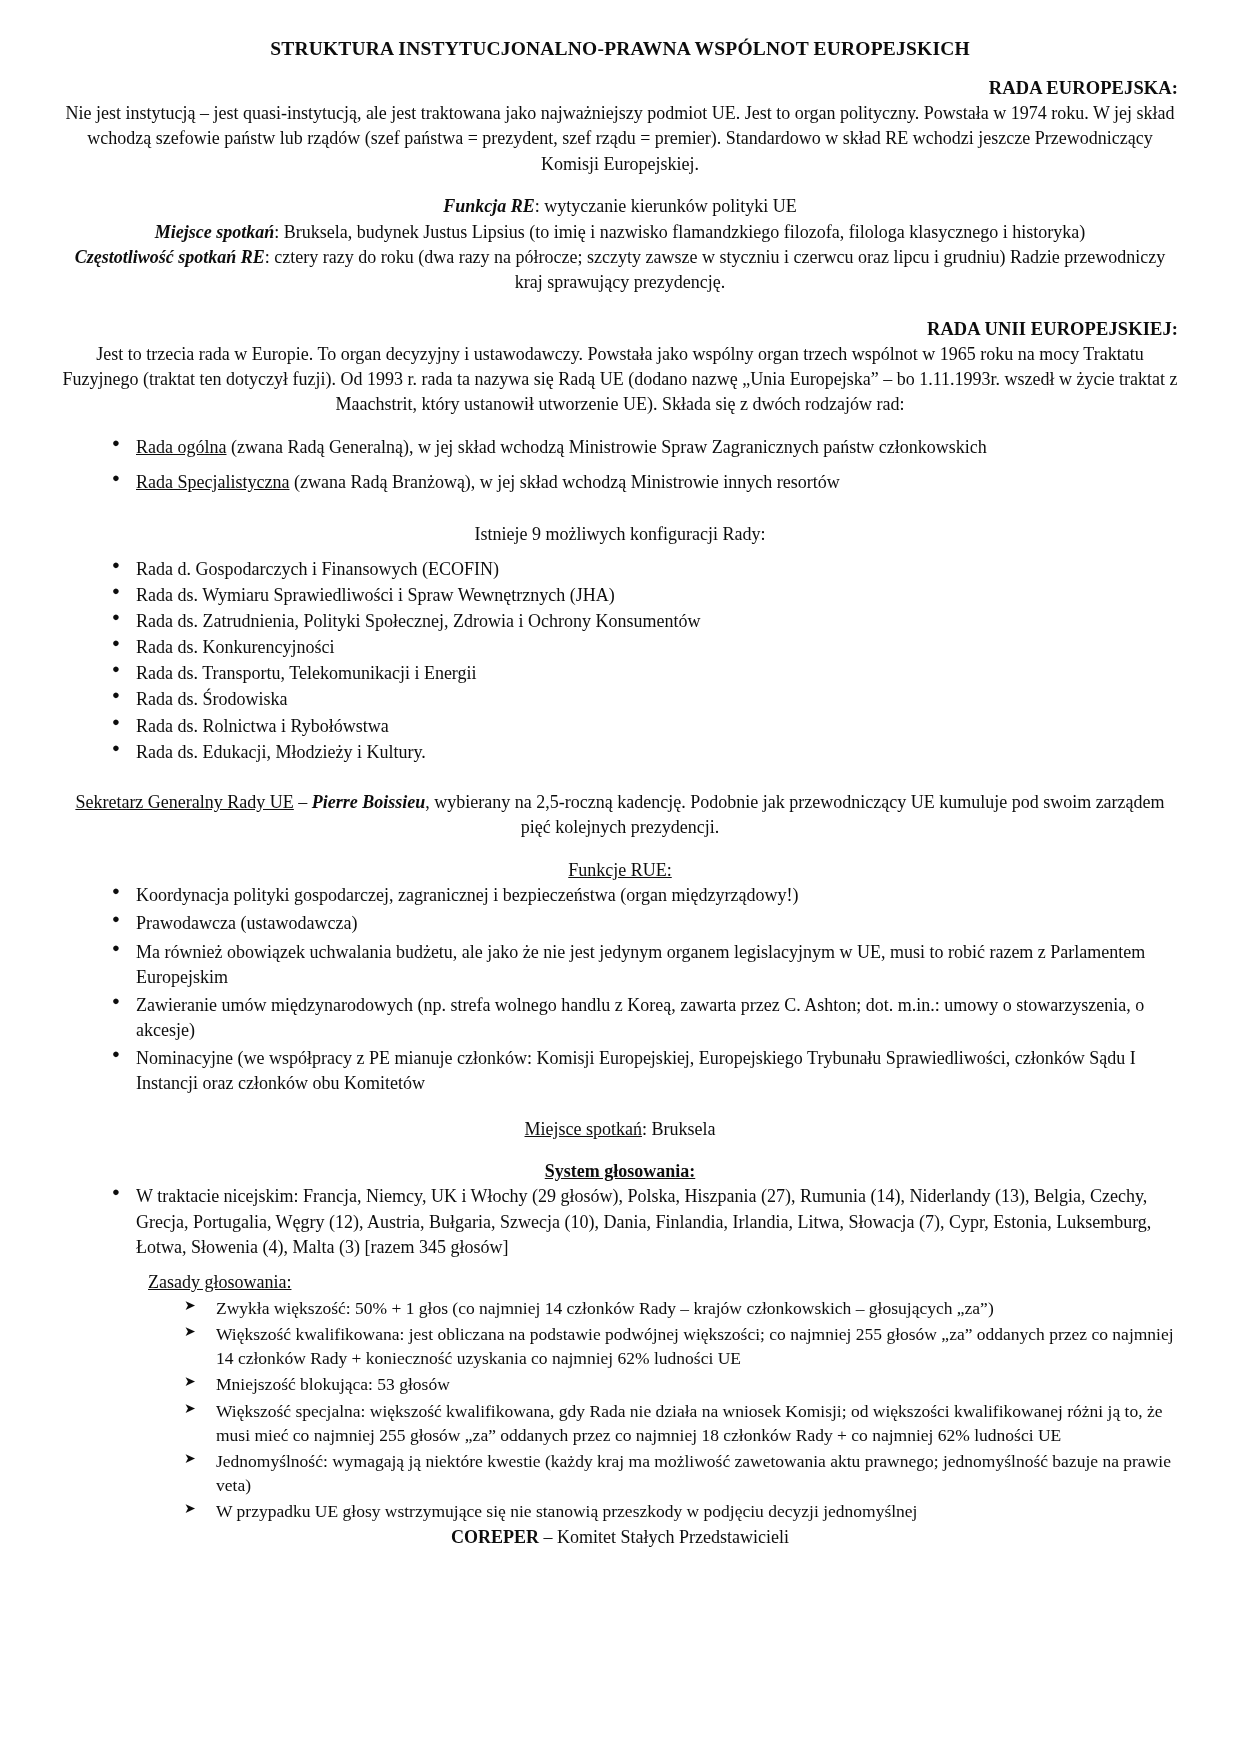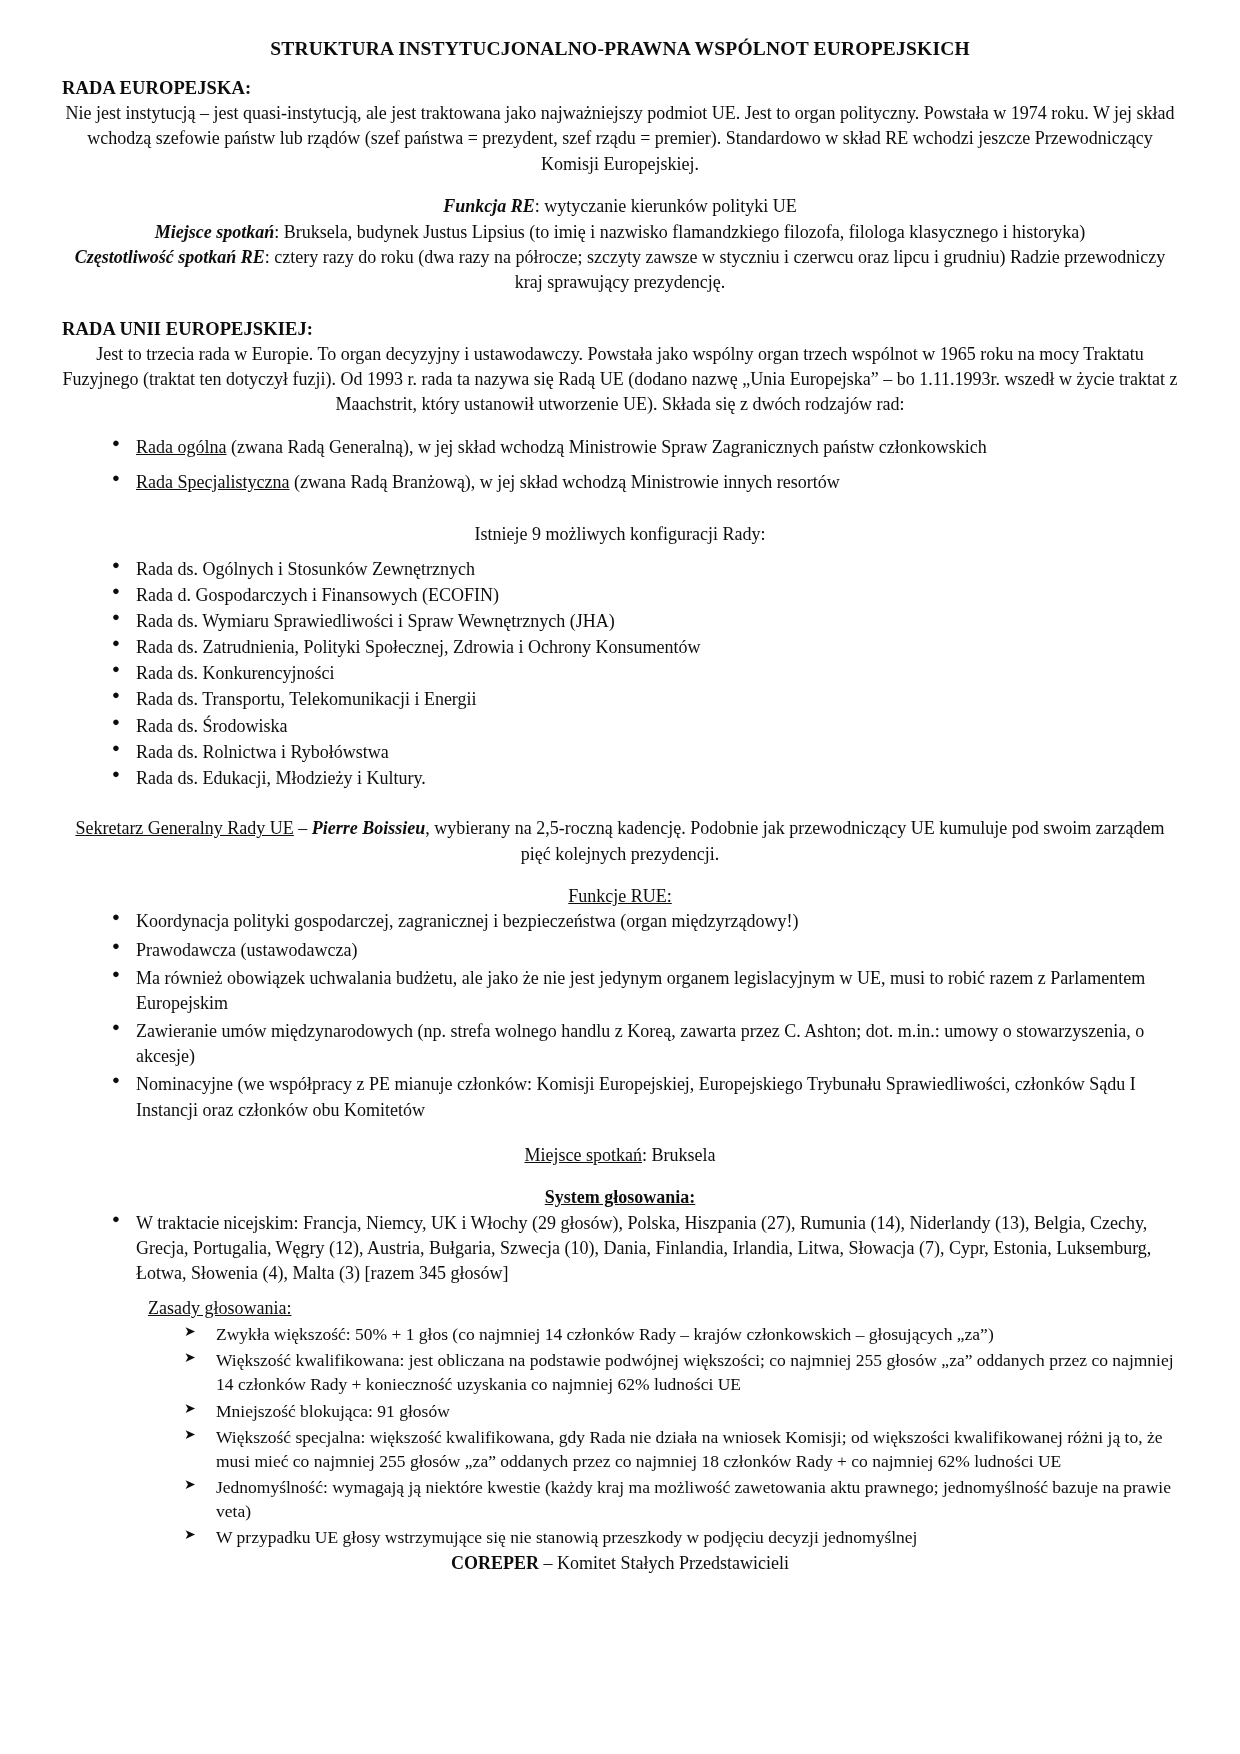--- a/index.html
+++ b/index.html
@@ -26,20 +26,21 @@
     font-weight: bold;
     font-size: 19.5px;
     letter-spacing: 0.2px;
     margin: 8px 0 18px 0;
   }
   .section-head {
     font-weight: bold;
     font-size: 18.5px;
     margin: 6px 0 2px 0;
     letter-spacing: 0.1px;
+    text-align: right;
   }
   p.body-text {
     font-size: 18px;
     line-height: 1.41;
     margin: 0 0 0 0;
     text-align: center;
   }
   .gap-s { height: 9px; }
   .gap-m { height: 17px; }
   .gap-l { height: 24px; }
@@ -124,21 +125,20 @@
     <li><span class="uline">Rada Specjalistyczna</span><span> (zwana Radą Branżową), w jej skład wchodzą Ministrowie innych resortów</span></li>
   </ul>
 
   <div class="gap-m"></div>
 
   <p class="body-text">Istnieje 9 możliwych konfiguracji Rady:</p>
 
   <div class="gap-s"></div>
 
   <ul class="bullets indent1 tight">
-    <li>Rada ds. Ogólnych i Stosunków Zewnętrznych</li>
     <li>Rada d. Gospodarczych i Finansowych (ECOFIN)</li>
     <li>Rada ds. Wymiaru Sprawiedliwości i Spraw Wewnętrznych (JHA)</li>
     <li>Rada ds. Zatrudnienia, Polityki Społecznej, Zdrowia i Ochrony Konsumentów</li>
     <li>Rada ds. Konkurencyjności</li>
     <li>Rada ds. Transportu, Telekomunikacji i Energii</li>
     <li>Rada ds. Środowiska</li>
     <li>Rada ds. Rolnictwa i Rybołówstwa</li>
     <li>Rada ds. Edukacji, Młodzieży i Kultury.</li>
   </ul>
 
@@ -170,21 +170,21 @@
     <li>W traktacie nicejskim: Francja, Niemcy, UK i Włochy (29 głosów), Polska, Hiszpania (27), Rumunia (14), Niderlandy (13), Belgia, Czechy, Grecja, Portugalia, Węgry (12), Austria, Bułgaria, Szwecja (10), Dania, Finlandia, Irlandia, Litwa, Słowacja (7), Cypr, Estonia, Luksemburg, Łotwa, Słowenia (4), Malta (3) [razem 345 głosów]</li>
   </ul>
 
   <div class="gap-s"></div>
 
   <div class="sub-head">Zasady głosowania:</div>
 
   <ul class="arrows">
     <li>Zwykła większość: 50% + 1 głos (co najmniej 14 członków Rady – krajów członkowskich – głosujących „za”)</li>
     <li>Większość kwalifikowana: jest obliczana na podstawie podwójnej większości; co najmniej 255 głosów „za” oddanych przez co najmniej 14 członków Rady + konieczność uzyskania co najmniej 62% ludności UE</li>
-    <li>Mniejszość blokująca: 91 głosów</li>
+    <li>Mniejszość blokująca: 53 głosów</li>
     <li>Większość specjalna: większość kwalifikowana, gdy Rada nie działa na wniosek Komisji; od większości kwalifikowanej różni ją to, że musi mieć co najmniej 255 głosów „za” oddanych przez co najmniej 18 członków Rady + co najmniej 62% ludności UE</li>
     <li>Jednomyślność: wymagają ją niektóre kwestie (każdy kraj ma możliwość zawetowania aktu prawnego; jednomyślność bazuje na prawie veta)</li>
     <li>W przypadku UE głosy wstrzymujące się nie stanowią przeszkody w podjęciu decyzji jednomyślnej</li>
   </ul>
 
   <p class="body-text"><span class="bold">COREPER</span><span> – Komitet Stałych Przedstawicieli</span></p>
 
 </div>
 
 </body></html>

